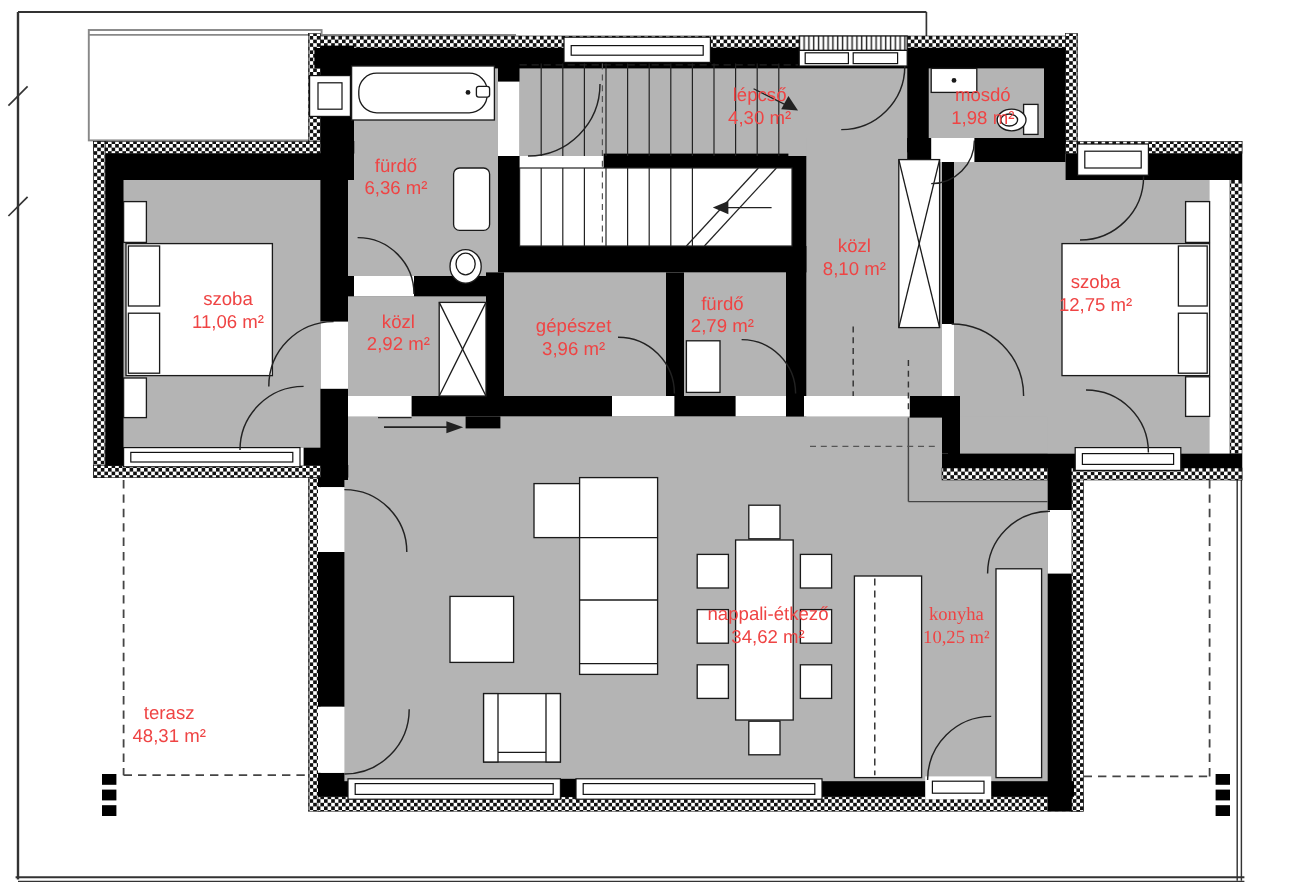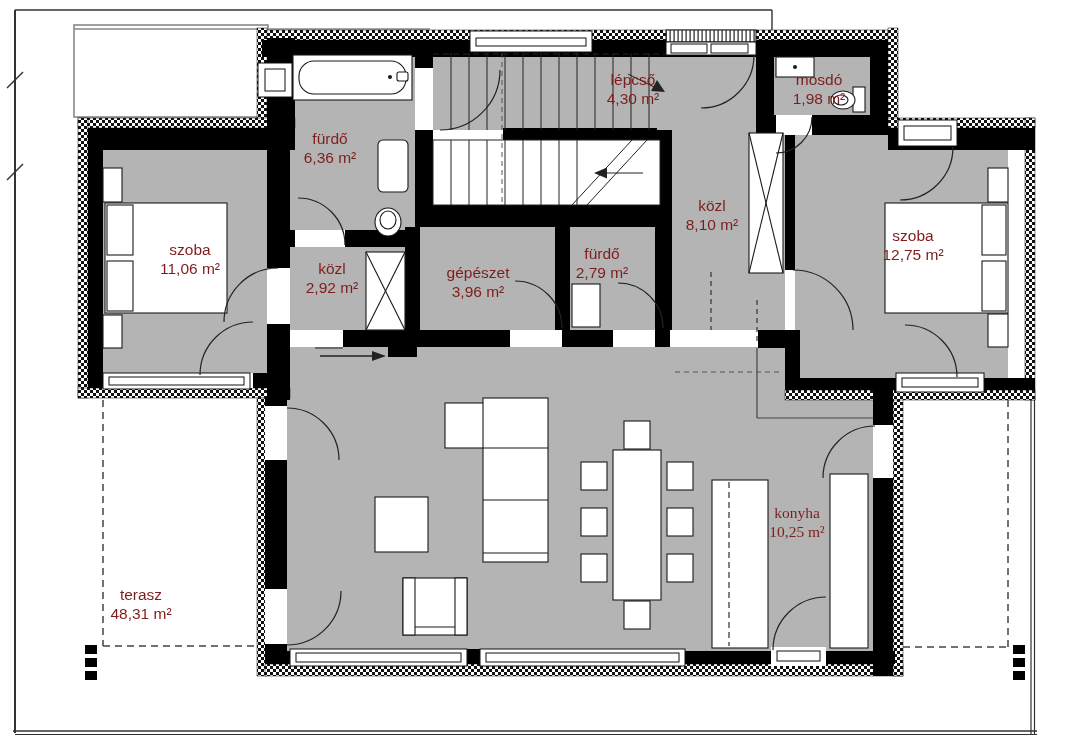--- a/index.html
+++ b/index.html
@@ -8,21 +8,21 @@
   #plan-svg{position:absolute;left:0;top:0;}
   
   .watermark{position:absolute;left:540px;top:286px;transform:translateX(-50%);
              text-align:center;color:rgba(85,85,85,.45);pointer-events:none;}
   .wm-logo{font-size:116px;line-height:1.0;font-weight:bold;letter-spacing:-2px;}
   .wm-line{font-size:39px;line-height:44px;font-weight:bold;letter-spacing:3px;}
   .wm-line.first{margin-top:10px;}
   
   #labels{position:absolute;left:0;top:0;width:100%;height:100%;pointer-events:none;}
   .room-label{position:absolute;transform:translateX(-50%);text-align:center;
-              font-size:15.5px;line-height:19px;color:#7f1d1d;white-space:nowrap;}
+              font-size:15.5px;line-height:19px;color:#ef4444;white-space:nowrap;}
 </style>
 </head>
 <body>
 
 <div id="stage">
 
 <svg id="plan-svg" width="1082" height="747" viewBox="0 0 1082 747" xmlns="http://www.w3.org/2000/svg">
   <defs>
     <pattern id="hatch" width="6" height="6" patternUnits="userSpaceOnUse">
       <rect width="6" height="6" fill="#fff"></rect>
@@ -355,20 +355,24 @@
         <div>1,98 m²</div>
       </div>
       <div class="room-label" style="left: 712px; top: 196px;">
         <div>közl</div>
         <div>8,10 m²</div>
       </div>
       <div class="room-label" style="left: 913px; top: 226px;">
         <div>szoba</div>
         <div>12,75 m²</div>
       </div>
+      <div class="room-label" style="left: 640px; top: 503px;">
+        <div>nappali-étkező</div>
+        <div>34,62 m²</div>
+      </div>
       <div class="room-label" style="left: 797px; top: 503px; font-family: Liberation Serif, serif;">
         <div>konyha</div>
         <div>10,25 m²</div>
       </div>
       <div class="room-label" style="left: 141px; top: 585px;">
         <div>terasz</div>
         <div>48,31 m²</div>
       </div>
     </div>
 

